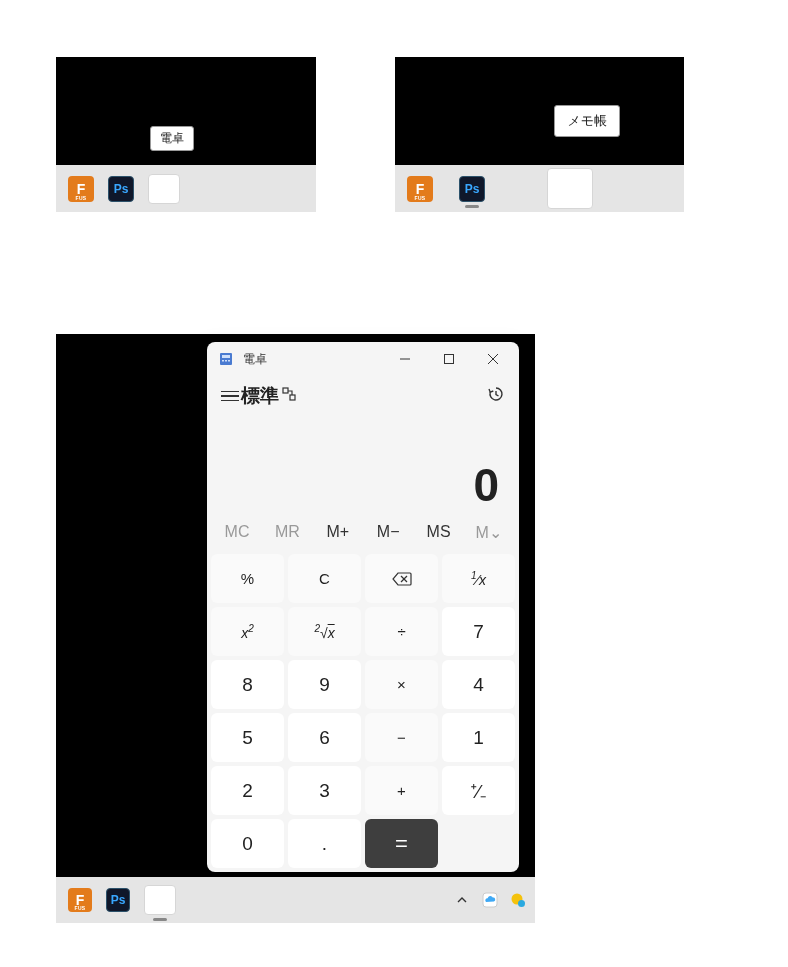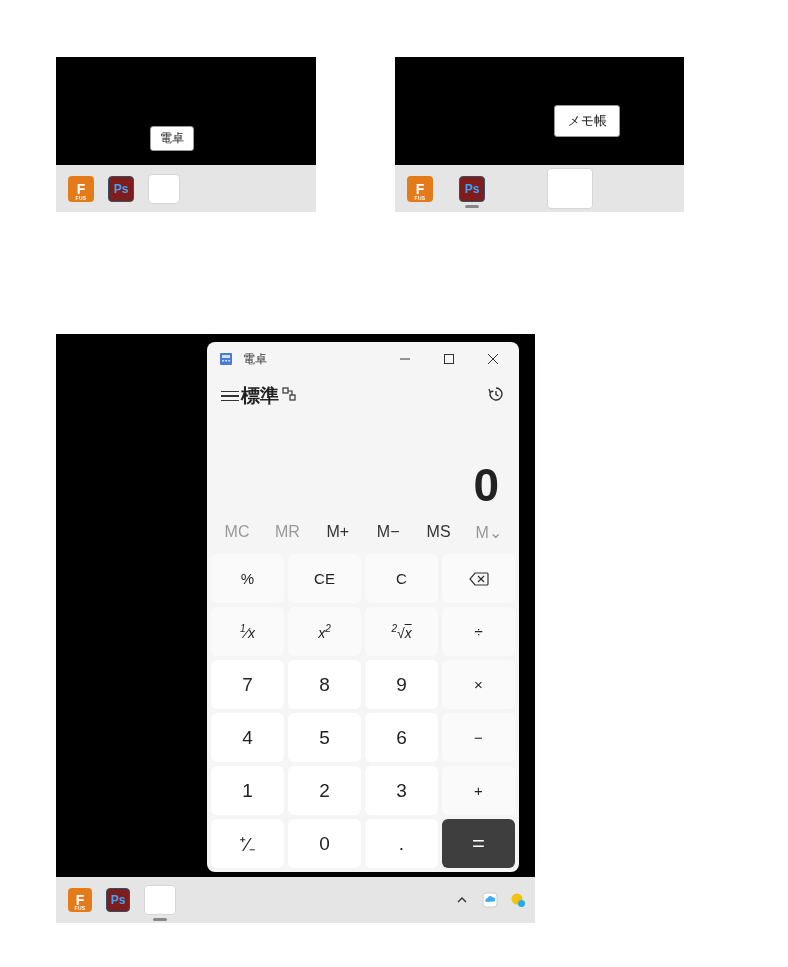--- a/index.html
+++ b/index.html
@@ -46,21 +46,21 @@
       display: flex;
       align-items: center;
       justify-content: center;
       font-size: 11px;
       font-weight: bold;
     }
     .tb-fus { background: #e37b1b; color: #fff; position:relative; }
     .tb-fus::after{content:"";}
     .tb-fus .f { font-size:14px; line-height:1; }
     .tb-fus .sub { position:absolute; bottom:1px; font-size:5px; letter-spacing:.3px;}
-    .tb-ps  { background: #7f1d1d; color:#39a7ff; font-size:12px; border:1px solid #2c526b;}
+    .tb-ps  { background: #0f172a; color:#39a7ff; font-size:12px; border:1px solid #2c526b;}
     .tb-blank {
       background: #fff;
       border-radius: 4px;
       border:1px solid #d6d6d6;
     }
     .tb-running-dot{
       width:14px;height:3px;border-radius:2px;background:#888;
       position:absolute; bottom:-6px; left:50%; transform:translateX(-50%);
     }
 
@@ -266,21 +266,20 @@
         <div class="mem-btn">MC</div>
         <div class="mem-btn">MR</div>
         <div class="mem-btn mem-active">M+</div>
         <div class="mem-btn mem-active">M−</div>
         <div class="mem-btn mem-active">MS</div>
         <div class="mem-btn">M⌄</div>
       </div>
 
       <div class="keys">
         <button class="key">%</button>
-        <button class="key">CE</button>
         <button class="key">C</button>
         <button class="key">
           <svg width="20" height="14" viewBox="0 0 20 14">
               <path d="M6 1 H18 a1 1 0 0 1 1 1 V12 a1 1 0 0 1 -1 1 H6 L1 7 Z" fill="none" stroke="#333" stroke-width="1.2"></path>
               <line x1="9" y1="4" x2="15" y2="10" stroke="#333" stroke-width="1.2"></line>
               <line x1="15" y1="4" x2="9" y2="10" stroke="#333" stroke-width="1.2"></line>
             </svg>
         </button>
 
         <button class="key">

